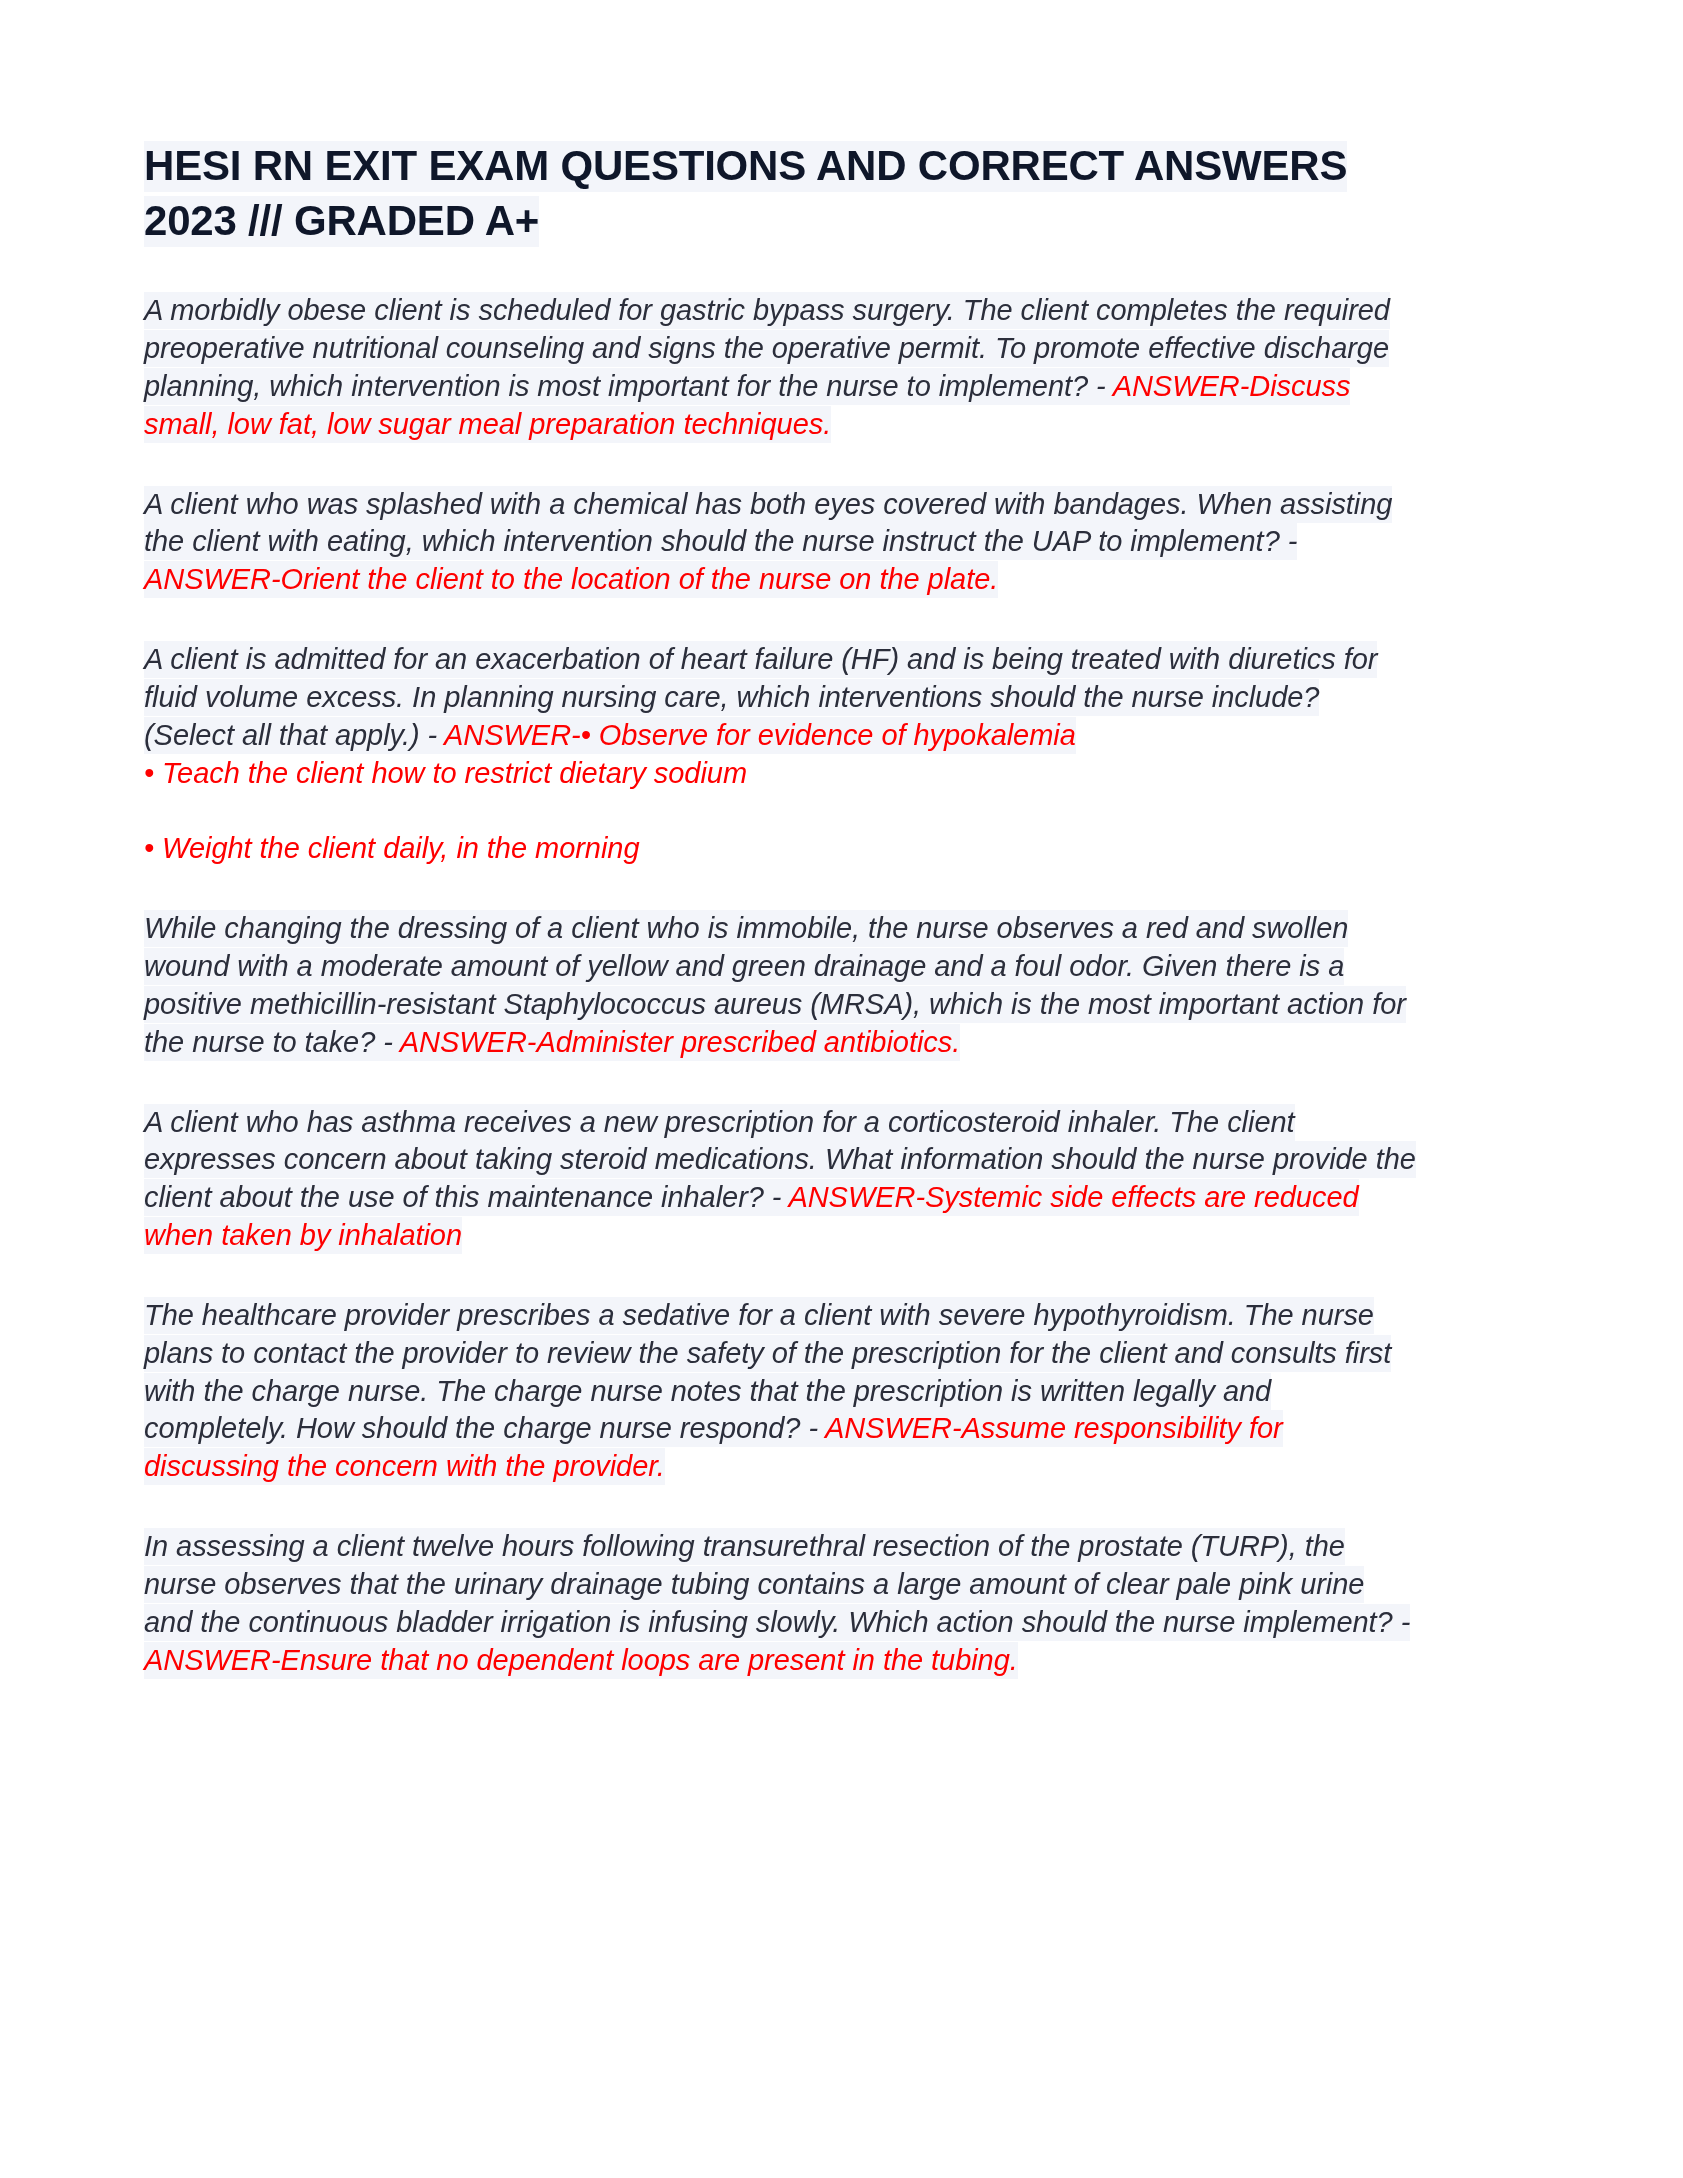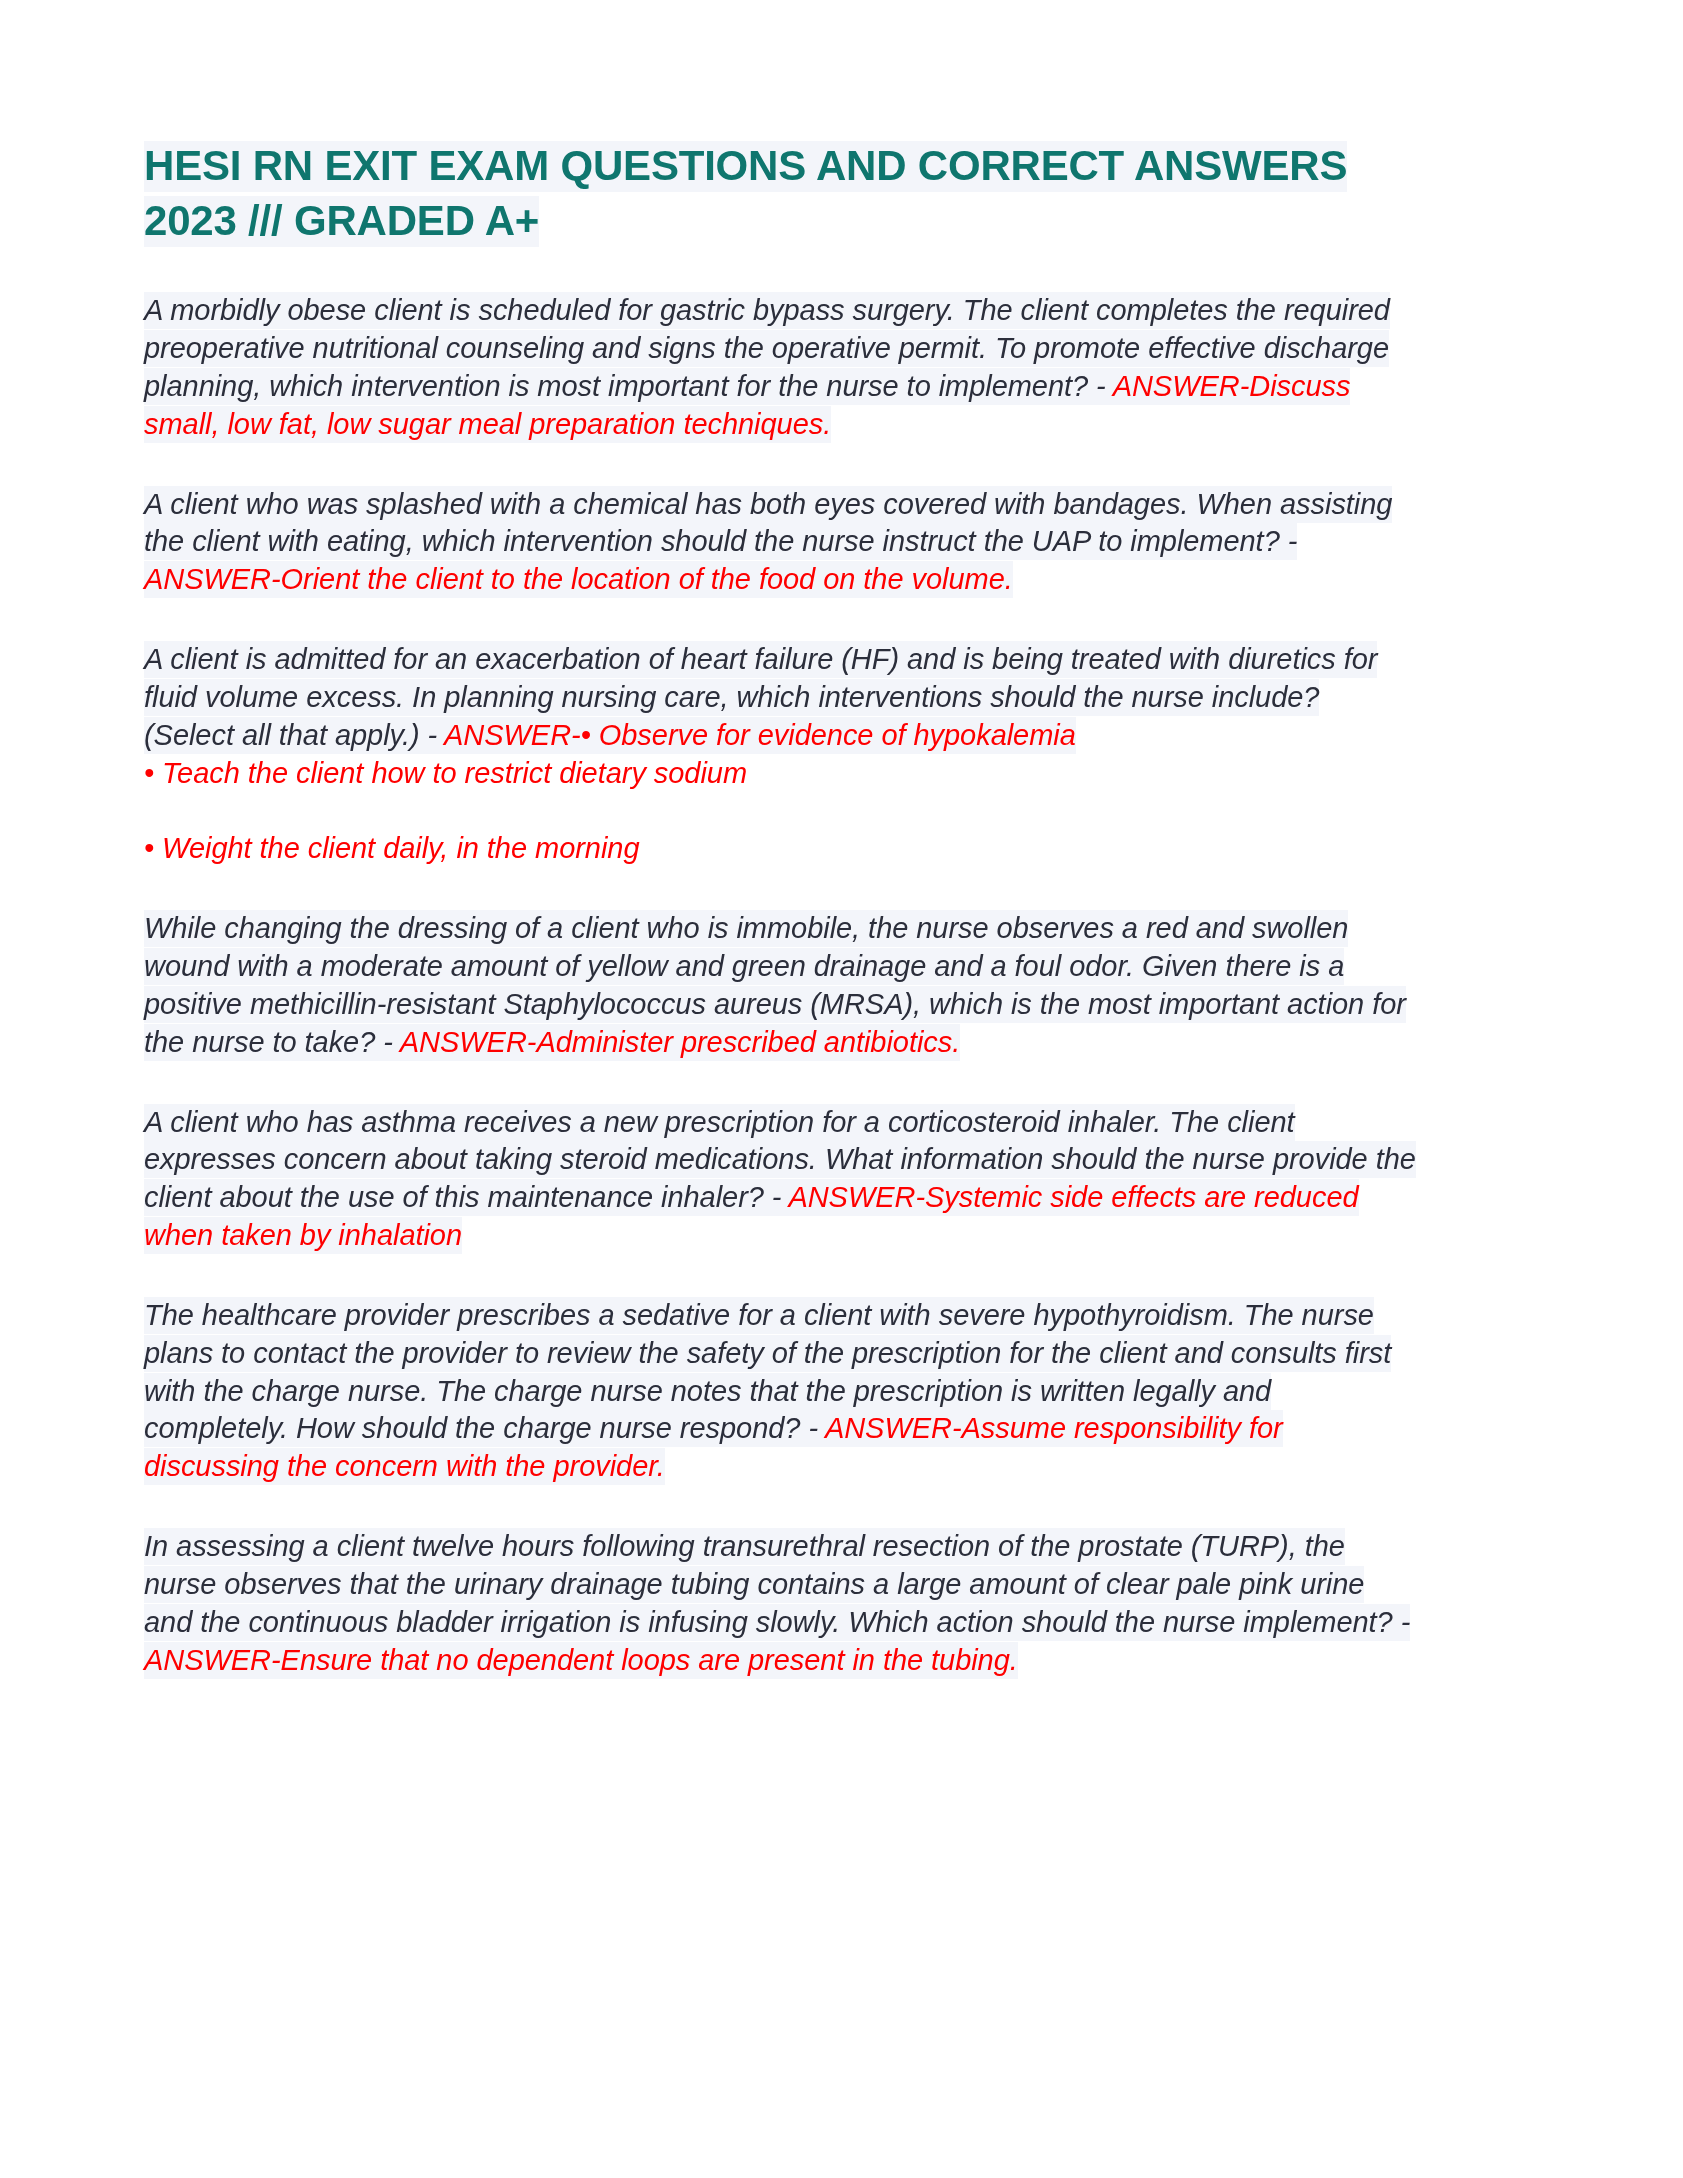--- a/index.html
+++ b/index.html
@@ -19,21 +19,21 @@
     width: 1683px;
     height: 2178px;
     background: #ffffff;
     box-sizing: border-box;
     padding: 139px 139px 0 144px;
   }
   .doc-title {
     font-size: 42px;
     line-height: 1.30;
     font-weight: bold;
-    color: #0f766e;
+    color: #0f172a;
     letter-spacing: -0.2px;
     margin: 0 0 44px 0;
     max-width: 1277px;
   }
   .doc-title .hl {
     background: #f3f5fa;
     box-decoration-break: clone;
     -webkit-box-decoration-break: clone;
     padding: 1px 0 3px 0;
   }
@@ -64,21 +64,21 @@
 </style>
 </head>
 <body>
 
 <div id="page">
 
   <h1 class="doc-title"><span class="hl">HESI RN EXIT EXAM QUESTIONS AND CORRECT ANSWERS 2023 /// GRADED A+</span></h1>
 
   <div id="qa-list">
       <p class="qa-block"><span class="hl"><span class="q">A morbidly obese client is scheduled for gastric bypass surgery. The client completes the required preoperative nutritional counseling and signs the operative permit. To promote effective discharge planning, which intervention is most important for the nurse to implement? - </span><span class="ans">ANSWER-Discuss small, low fat, low sugar meal preparation techniques.</span></span></p>
-      <p class="qa-block"><span class="hl"><span class="q">A client who was splashed with a chemical has both eyes covered with bandages. When assisting the client with eating, which intervention should the nurse instruct the UAP to implement? - </span><span class="ans">ANSWER-Orient the client to the location of the food on the volume.</span></span></p>
+      <p class="qa-block"><span class="hl"><span class="q">A client who was splashed with a chemical has both eyes covered with bandages. When assisting the client with eating, which intervention should the nurse instruct the UAP to implement? - </span><span class="ans">ANSWER-Orient the client to the location of the nurse on the plate.</span></span></p>
       <p class="qa-block"><span class="hl"><span class="q">A client is admitted for an exacerbation of heart failure (HF) and is being treated with diuretics for fluid volume excess. In planning nursing care, which interventions should the nurse include? (Select all that apply.) - </span><span class="ans">ANSWER-• Observe for evidence of hypokalemia</span><br><span class="ans bullets">• Teach the client how to restrict dietary sodium</span><br><span class="ans bullets">• Weight the client daily, in the morning</span></span></p>
       <p class="qa-block"><span class="hl"><span class="q">While changing the dressing of a client who is immobile, the nurse observes a red and swollen wound with a moderate amount of yellow and green drainage and a foul odor. Given there is a positive methicillin-resistant Staphylococcus aureus (MRSA), which is the most important action for the nurse to take? - </span><span class="ans">ANSWER-Administer prescribed antibiotics.</span></span></p>
       <p class="qa-block"><span class="hl"><span class="q">A client who has asthma receives a new prescription for a corticosteroid inhaler. The client expresses concern about taking steroid medications. What information should the nurse provide the client about the use of this maintenance inhaler? - </span><span class="ans">ANSWER-Systemic side effects are reduced when taken by inhalation</span></span></p>
       <p class="qa-block"><span class="hl"><span class="q">The healthcare provider prescribes a sedative for a client with severe hypothyroidism. The nurse plans to contact the provider to review the safety of the prescription for the client and consults first with the charge nurse. The charge nurse notes that the prescription is written legally and completely. How should the charge nurse respond? - </span><span class="ans">ANSWER-Assume responsibility for discussing the concern with the provider.</span></span></p>
       <p class="qa-block"><span class="hl"><span class="q">In assessing a client twelve hours following transurethral resection of the prostate (TURP), the nurse observes that the urinary drainage tubing contains a large amount of clear pale pink urine and the continuous bladder irrigation is infusing slowly. Which action should the nurse implement? - </span><span class="ans">ANSWER-Ensure that no dependent loops are present in the tubing.</span></span></p>
     </div>
 
 </div>
 
 

